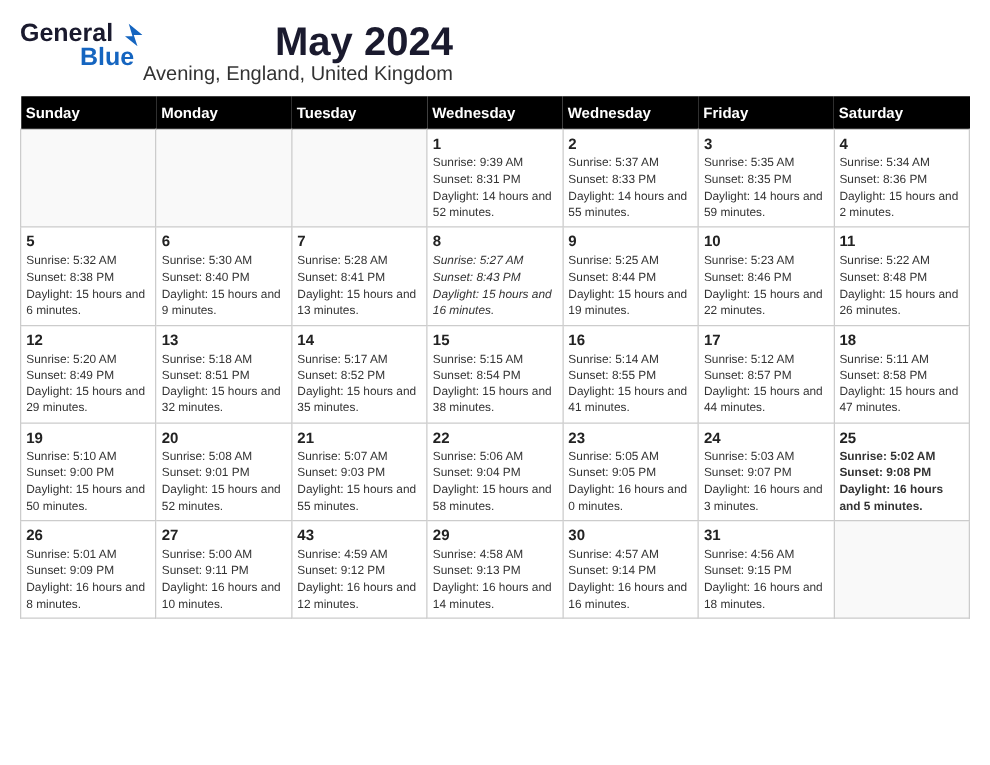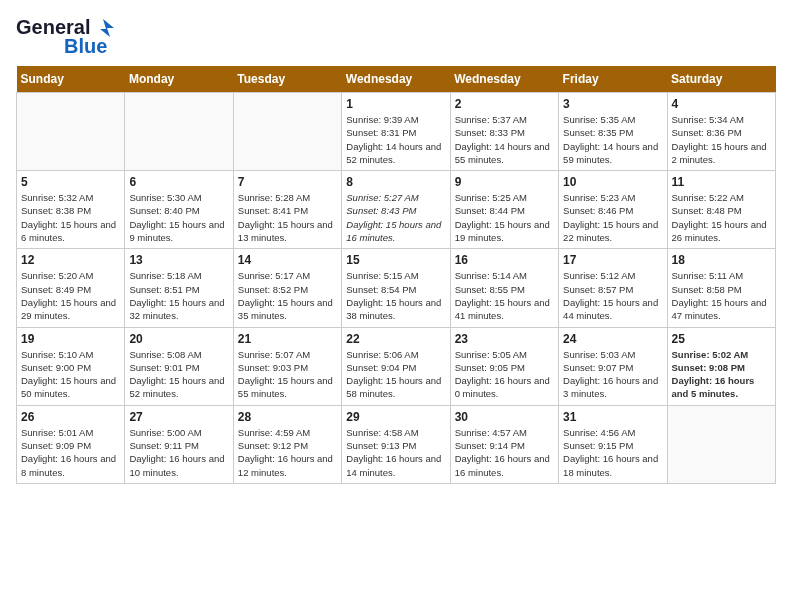--- a/index.html
+++ b/index.html
@@ -33,21 +33,21 @@
     .location {
       font-size: 16px;
       color: #333;
     }
     table {
       width: 100%;
       border-collapse: collapse;
       margin-top: 8px;
     }
     th {
-      background-color: #a16207;
+      background-color: #000000;
       color: #fff;
       font-size: 12px;
       padding: 6px 4px;
       text-align: left;
       font-weight: bold;
     }
     td {
       border: 1px solid #ccc;
       vertical-align: top;
       padding: 4px;
@@ -80,20 +80,24 @@
 <div class="header-top">
   <div class="logo">
     <div style="display:flex;align-items:center;gap:2px;">
       <span style="font-size:20px;font-weight:bold;color:#1a1a2e;">General</span>
       <svg width="22" height="22" viewBox="0 0 22 22">
         <polygon points="11,2 22,11 15,11 18,20 8,12 14,12" fill="#1565c0"></polygon>
       </svg>
     </div>
     <span style="font-size:20px;font-weight:bold;color:#1565c0;margin-top:-4px;margin-left:48px;">Blue</span>
   </div>
+  <div class="title-block">
+    <div class="month-year">May 2024</div>
+    <div class="location">Avening, England, United Kingdom</div>
+  </div>
 </div>
 
 <table>
   <thead>
     <tr>
     <th>Sunday</th>
         <th>Monday</th>
         <th>Tuesday</th>
         <th>Wednesday</th>
         <th>Wednesday</th>
@@ -270,21 +274,21 @@
 Sunset: 9:09 PM
 Daylight: 16 hours and 8 minutes.</div>
         </td>
         <td>
           <div class="day-number">27</div>
           <div class="day-info" style="white-space: pre-line;">Sunrise: 5:00 AM
 Sunset: 9:11 PM
 Daylight: 16 hours and 10 minutes.</div>
         </td>
         <td>
-          <div class="day-number">28</div>
+          <div class="day-number">43</div>
           <div class="day-info" style="white-space: pre-line;">Sunrise: 4:59 AM
 Sunset: 9:12 PM
 Daylight: 16 hours and 12 minutes.</div>
         </td>
         <td>
           <div class="day-number">29</div>
           <div class="day-info" style="white-space: pre-line;">Sunrise: 4:58 AM
 Sunset: 9:13 PM
 Daylight: 16 hours and 14 minutes.</div>
         </td>

